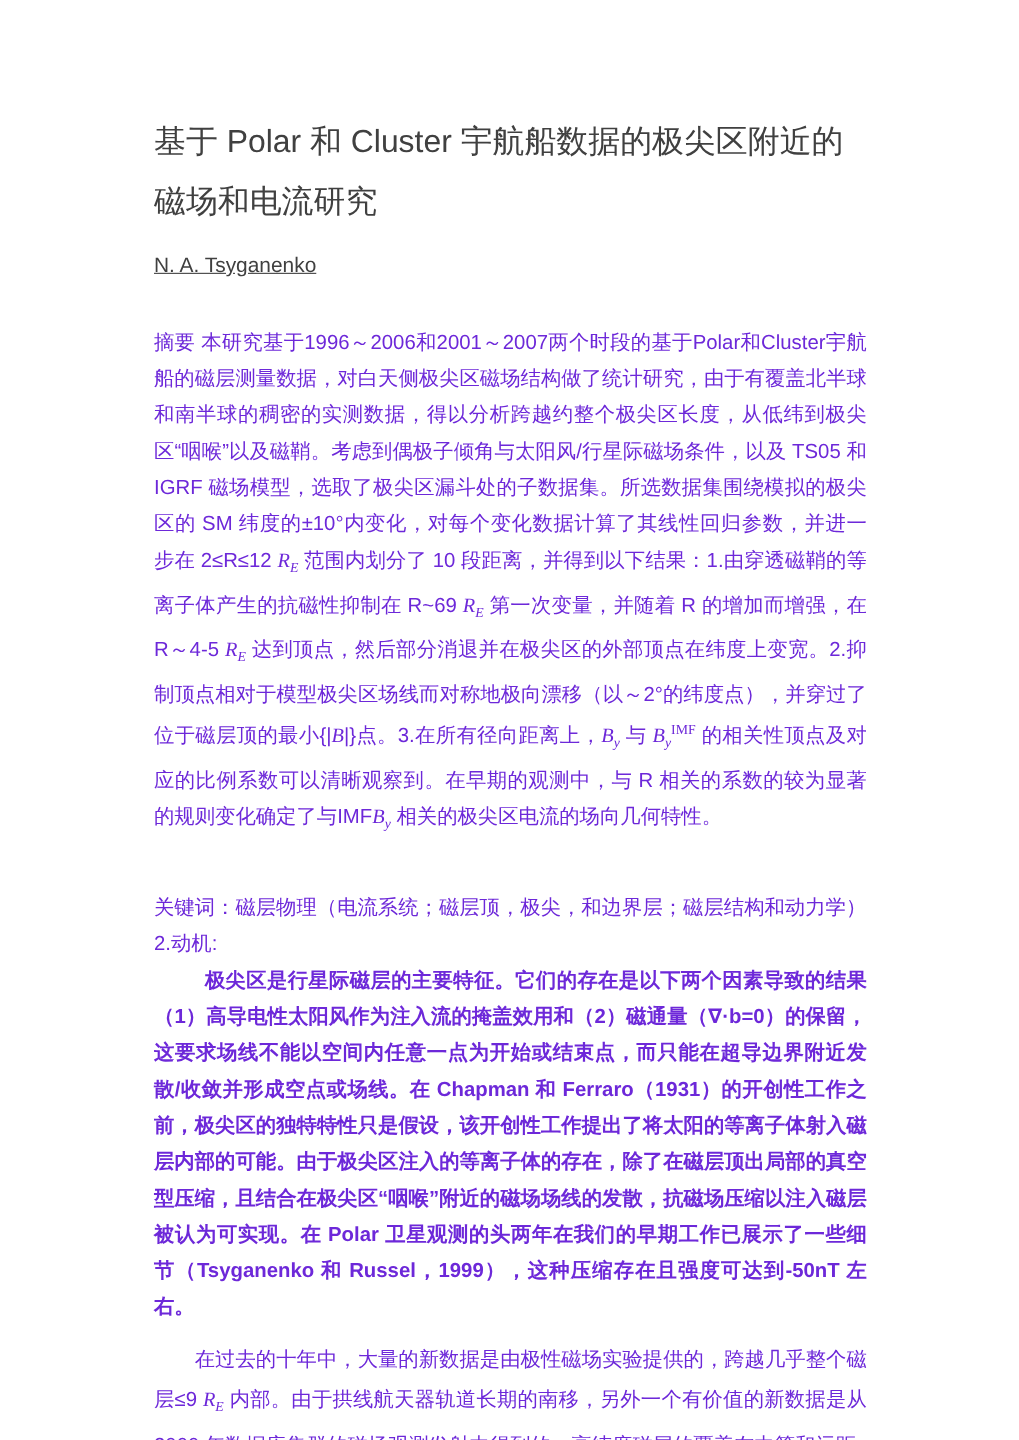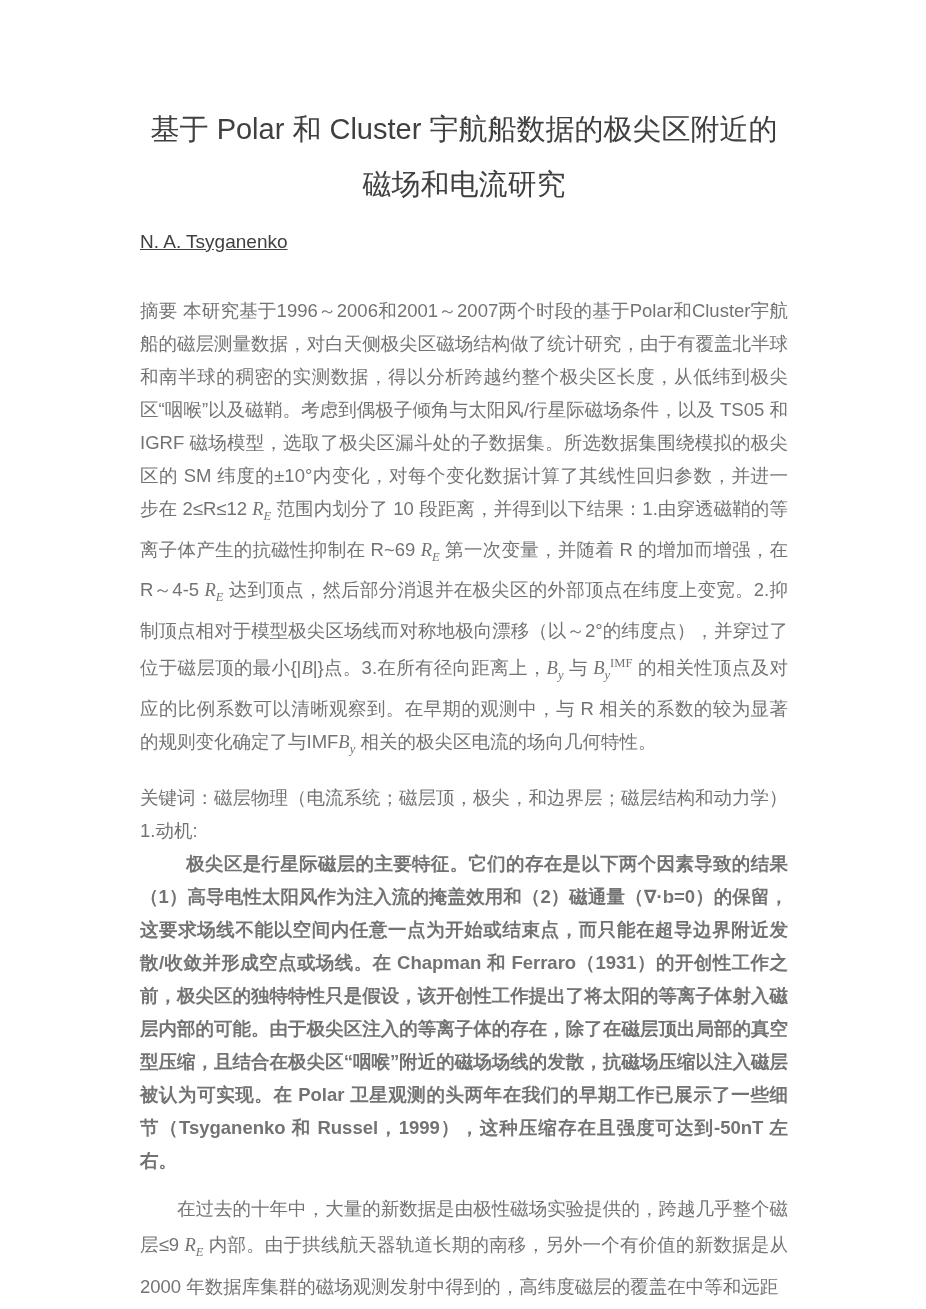--- a/index.html
+++ b/index.html
@@ -13,37 +13,37 @@
     width: 926px;
     min-height: 1309px;
     margin: 0 auto;
     background: #ffffff;
     padding: 102px 138px 80px 140px;
   }
   .doc-title {
     font-size: 29px;
     line-height: 1.88;
     font-weight: 400;
-    text-align: center;
+    text-align: left;
     color: #404040;
   }
   .author {
     font-size: 19px;
     line-height: 33px;
     margin-top: 14px;
     text-decoration: underline;
   }
   .para {
     font-size: 18.5px;
     line-height: 33px;
     text-align: justify;
-    color: #737373;
+    color: #6d28d9;
   }
   .abstract { margin-top: 36px; }
-  .keywords { margin-top: 15px; }
+  .keywords { margin-top: 42px; }
   .section-heading { text-align: left; }
   .indent-lg { text-indent: 2.5em; font-weight: bold; }
   .indent { text-indent: 2em; }
   .para2 { margin-top: 14px; line-height: 36px; }
   .var {
     font-family: "Liberation Serif", "DejaVu Serif", serif;
     font-style: italic;
   }
   sub.var, sup.var { font-size: 0.68em; }
   sup.var { font-style: normal; }
@@ -53,18 +53,18 @@
 
 <div class="page">
   <h1 class="doc-title">基于 Polar 和 Cluster 宇航船数据的极尖区附近的磁场和电流研究</h1>
 
   <p class="author">N. A. Tsyganenko</p>
 
   <p class="para abstract">摘要 本研究基于1996～2006和2001～2007两个时段的基于Polar和Cluster宇航船的磁层测量数据，对白天侧极尖区磁场结构做了统计研究，由于有覆盖北半球和南半球的稠密的实测数据，得以分析跨越约整个极尖区长度，从低纬到极尖区“咽喉”以及磁鞘。考虑到偶极子倾角与太阳风/行星际磁场条件，以及 TS05 和 IGRF 磁场模型，选取了极尖区漏斗处的子数据集。所选数据集围绕模拟的极尖区的 SM 纬度的±10°内变化，对每个变化数据计算了其线性回归参数，并进一步在 2≤R≤12 <span class="var">R</span><sub class="var">E</sub> 范围内划分了 10 段距离，并得到以下结果：1.由穿透磁鞘的等离子体产生的抗磁性抑制在 R~69 <span class="var">R</span><sub class="var">E</sub> 第一次变量，并随着 R 的增加而增强，在 R～4-5 <span class="var">R</span><sub class="var">E</sub> 达到顶点，然后部分消退并在极尖区的外部顶点在纬度上变宽。2.抑制顶点相对于模型极尖区场线而对称地极向漂移（以～2°的纬度点），并穿过了位于磁层顶的最小{|<span class="var">B</span>|}点。3.在所有径向距离上，<span class="var">B</span><sub class="var">y</sub> 与 <span class="var">B</span><sub class="var">y</sub><sup class="var">IMF</sup> 的相关性顶点及对应的比例系数可以清晰观察到。在早期的观测中，与 R 相关的系数的较为显著的规则变化确定了与IMF<span class="var">B</span><sub class="var">y</sub> 相关的极尖区电流的场向几何特性。</p>
 
   <p class="para keywords">关键词：磁层物理（电流系统；磁层顶，极尖，和边界层；磁层结构和动力学）</p>
 
-  <p class="para section-heading">1.动机:</p>
+  <p class="para section-heading">2.动机:</p>
 
   <p class="para indent-lg">极尖区是行星际磁层的主要特征。它们的存在是以下两个因素导致的结果（1）高导电性太阳风作为注入流的掩盖效用和（2）磁通量（∇·b=0）的保留，这要求场线不能以空间内任意一点为开始或结束点，而只能在超导边界附近发散/收敛并形成空点或场线。在 Chapman 和 Ferraro（1931）的开创性工作之前，极尖区的独特特性只是假设，该开创性工作提出了将太阳的等离子体射入磁层内部的可能。由于极尖区注入的等离子体的存在，除了在磁层顶出局部的真空型压缩，且结合在极尖区“咽喉”附近的磁场场线的发散，抗磁场压缩以注入磁层被认为可实现。在 Polar 卫星观测的头两年在我们的早期工作已展示了一些细节（Tsyganenko 和 Russel，1999），这种压缩存在且强度可达到-50nT 左右。</p>
 
   <p class="para indent para2">在过去的十年中，大量的新数据是由极性磁场实验提供的，跨越几乎整个磁层≤9 <span class="var">R</span><sub class="var">E</sub> 内部。由于拱线航天器轨道长期的南移，另外一个有价值的新数据是从2000 年数据库集群的磁场观测发射中得到的，高纬度磁层的覆盖在中等和远距</p>
 </div>
 
 </body></html>

